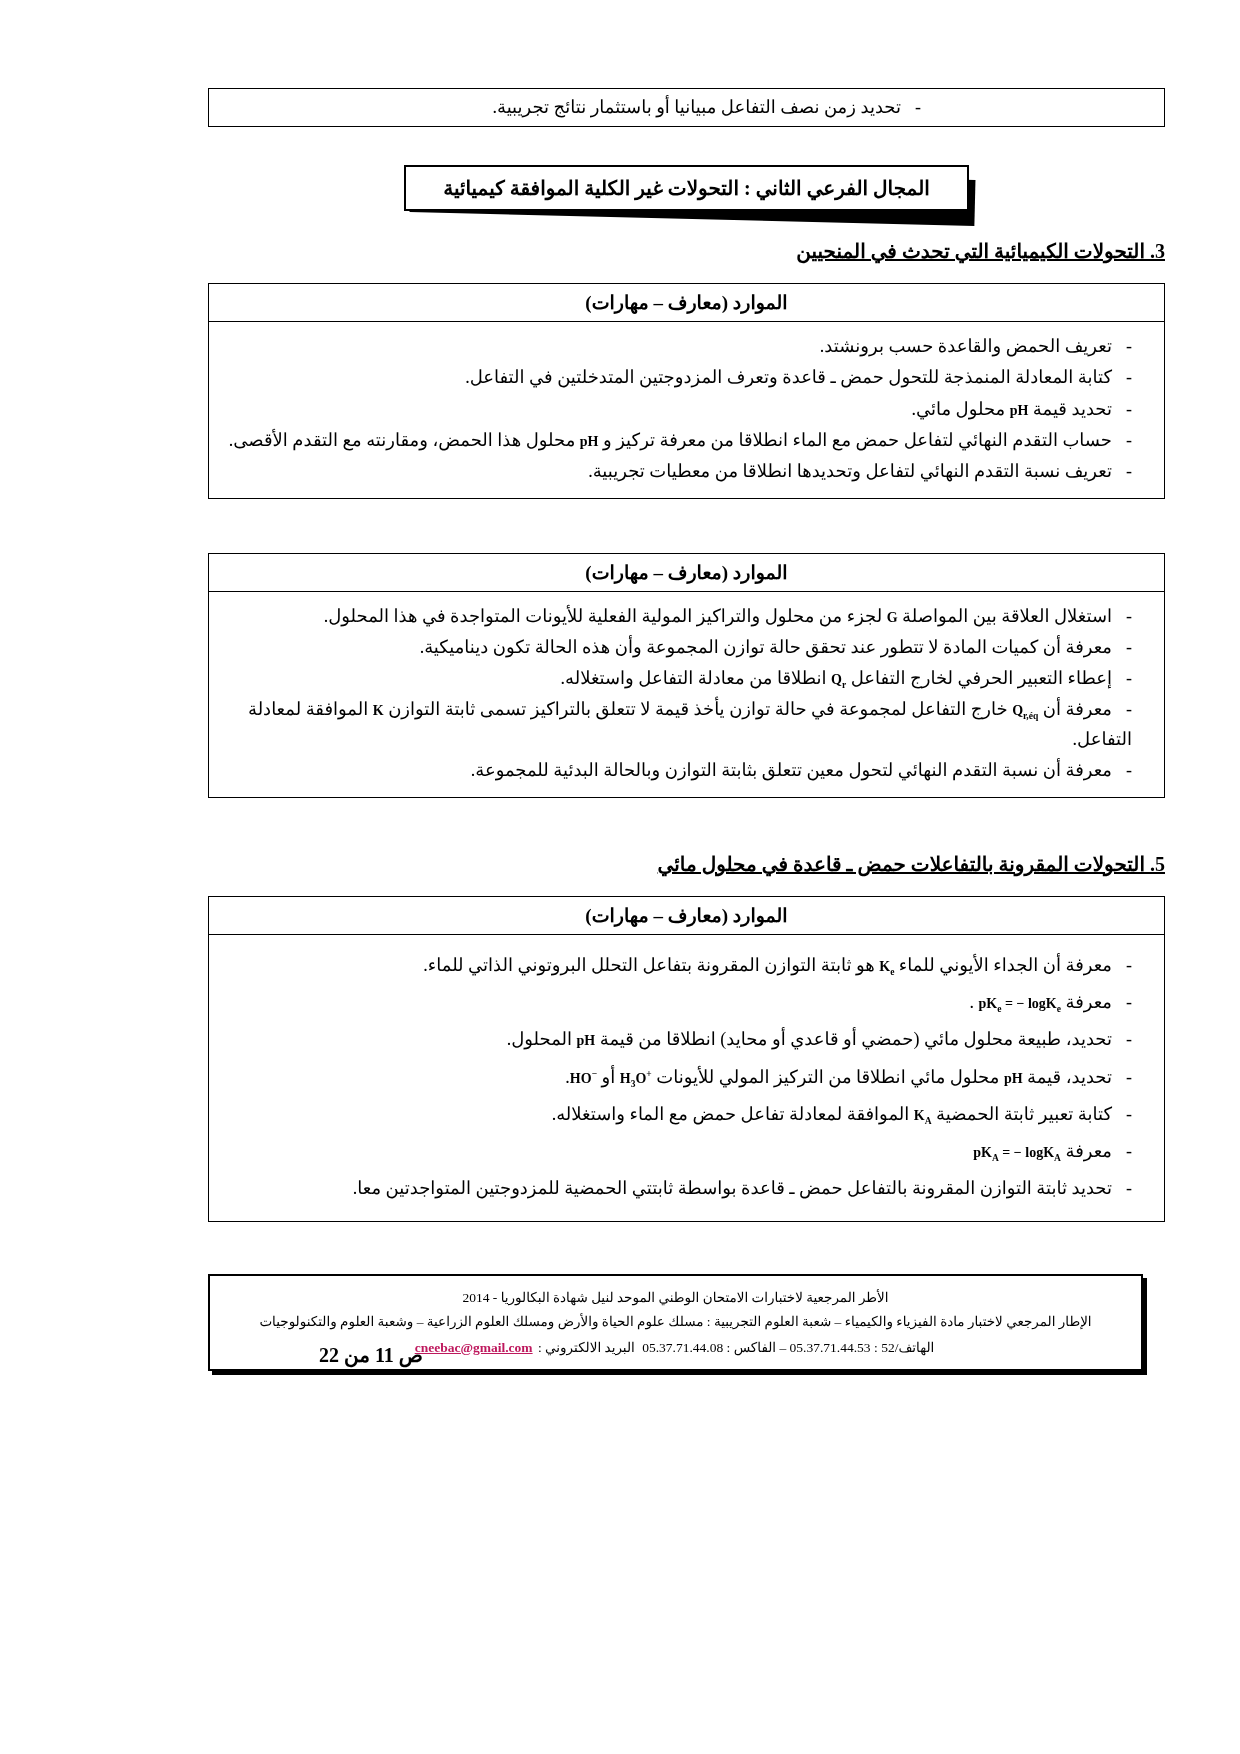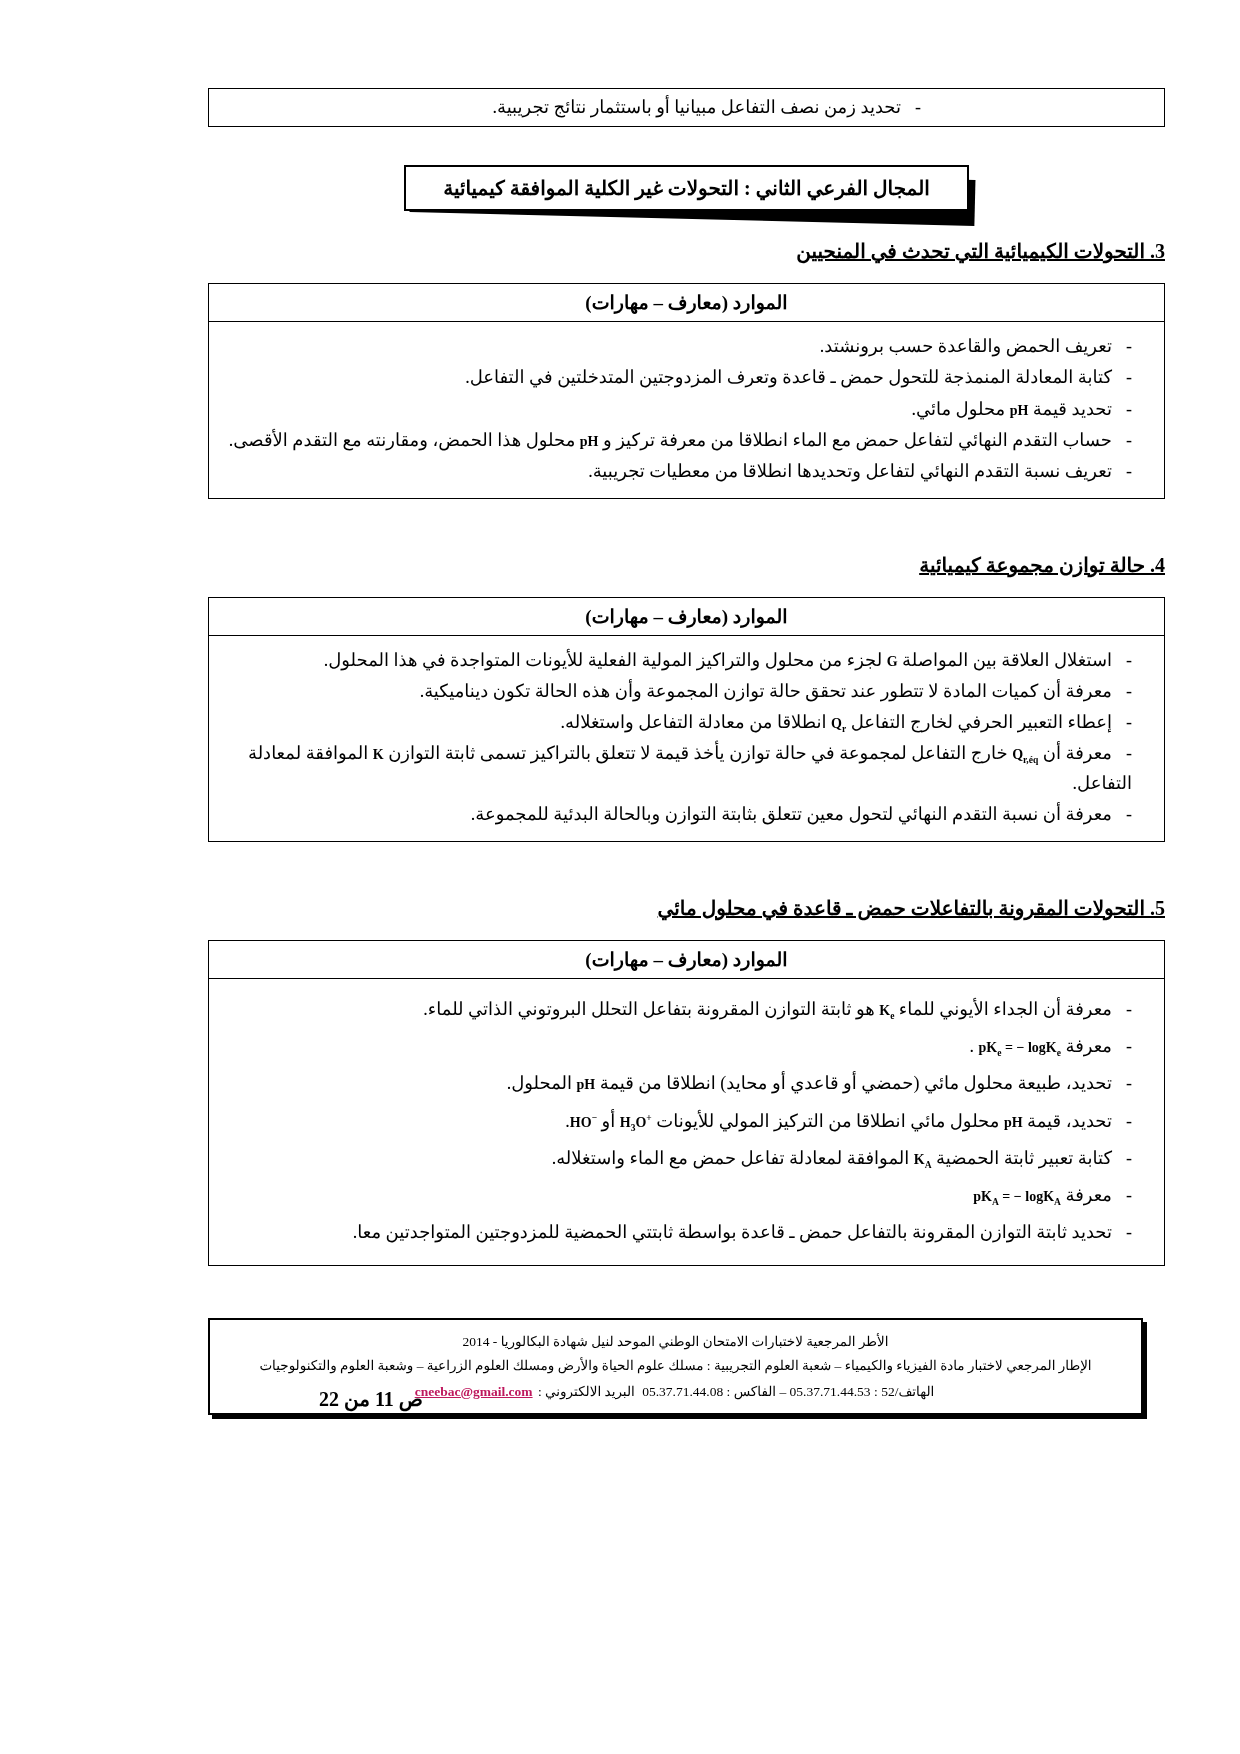--- a/index.html
+++ b/index.html
@@ -168,21 +168,20 @@
                 <li><span class="bullet">-</span><span>حساب التقدم النهائي لتفاعل حمض مع الماء انطلاقا من معرفة تركيز و </span><span class="eq" dir="ltr"><span>pH</span></span><span> محلول هذا الحمض، ومقارنته مع التقدم الأقصى.</span></li>
                 <li><span class="bullet">-</span><span>تعريف نسبة التقدم النهائي لتفاعل وتحديدها انطلاقا من معطيات تجريبية.</span></li>
               </ul>
         </td>
           </tr>
       </tbody>
     </table>
   </section>
 
   <section>
-    <h2 class="sec-heading">4. حالة توازن مجموعة كيميائية</h2>
     <table class="res-table">
       <thead>
         <tr>
             <th>الموارد (معارف – مهارات)</th>
           </tr>
       </thead>
       <tbody>
         <tr>
             <td>
           <ul class="items">

